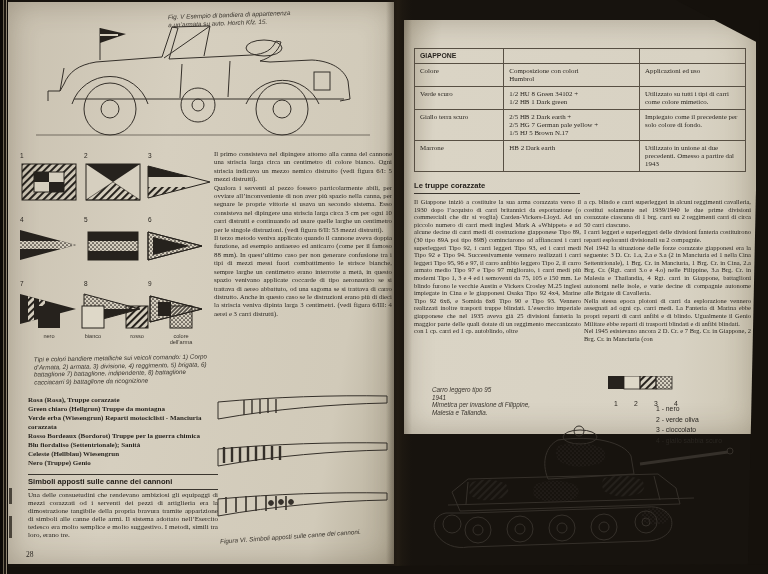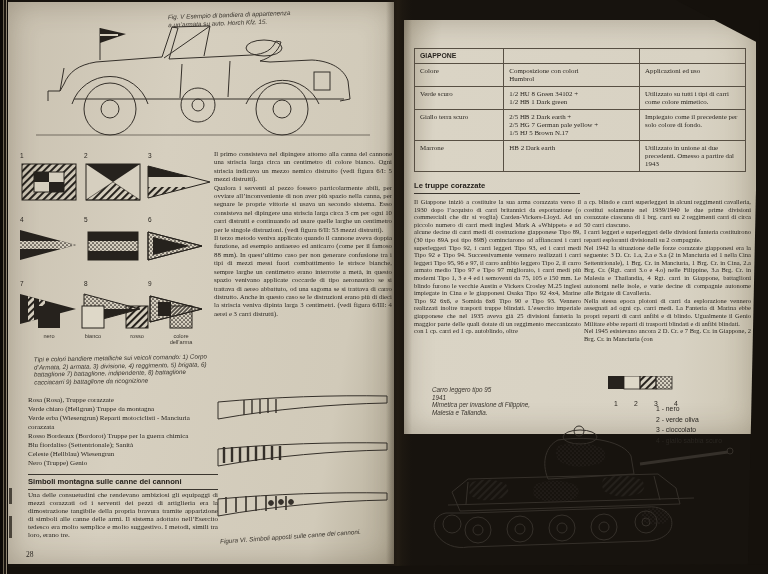--- a/index.html
+++ b/index.html
@@ -31,21 +31,21 @@
   
   .flag-grid{position:absolute;display:grid;grid-template-columns:64px 64px 70px;grid-auto-rows:64px;}
   .flag-cell{position:relative;}
   .flag-num{font-family:"Liberation Sans",sans-serif;font-size:6.5px;color:#2a2621;margin:0 0 1px 2px;}
   
   .swatch-row{position:absolute;display:flex;gap:18px;}
   .swatch-item{width:26px;text-align:center;}
   .swatch-box{width:24px;height:24px;margin:0 auto;}
   .swatch-label{font-family:"Liberation Sans",sans-serif;font-size:5.6px;line-height:6.4px;
     color:#3a352e;margin-top:4px;}
-  .color-list{font-size:7px;line-height:9px;color:#2a2621;}
+  .color-list{font-size:7px;line-height:9px;color:#2a2621;font-weight:bold;}
   .color-list div{margin:0;}
   .sec-head{border-top:1px solid #3a352e;border-bottom:1px solid #3a352e;padding:2px 0 3px 0;}
   
   table.humbrol{border-collapse:collapse;width:332px;table-layout:fixed;}
   table.humbrol td{border:1px solid #57514706;border:1px solid #574f43;vertical-align:top;
     font-size:6.9px;line-height:8px;color:#2a2621;padding:3px 5px;}
   td.tbl-title{font-family:"Liberation Sans",sans-serif;font-weight:bold;font-size:7.8px;padding:6px 5px;}
   .cols p{margin:0 0 0 0;}
   .legend-nums span{font-family:"Liberation Sans",sans-serif;font-size:6.8px;color:#2a2621;
     display:inline-block;width:16px;text-align:center;}
@@ -236,29 +236,29 @@
           </svg>
         <div class="swatch-label pre">colore
 dell’arma</div>
       </div>
     </div>
 
     <div class="abs caption" style="left:26px;top:352px;width:180px;transform:rotate(-1deg)">Tipi e colori bandiere metalliche sui veicoli comando: 1) Corpo d’Armata, 2) armata, 3) divisione, 4) reggimento, 5) brigata, 6) battaglione 7) battaglione, indipendente, 8) battaglione cacciacarri 9) battaglione da ricognizione</div>
 
     <div class="abs color-list" style="left:20px;top:394px;width:188px">
       <div>Rosa (Rosa), Truppe corazzate</div>
-      <div>Verde chiaro (Hellgrun) Truppe da montagna</div>
+      <div>Green chiaro (Hellgrun) Truppe da montagna</div>
       <div>Verde erba (Wiesengrun) Reparti motociclisti - Manciuria corazzata</div>
       <div>Rosso Bordeaux (Bordorot) Truppe per la guerra chimica</div>
       <div>Blu fiordaliso (Settentrionale); Sanità</div>
       <div>Celeste (Hellblau) Wiesengrun</div>
       <div>Nero (Truppe) Genio</div>
     </div>
 
-    <div class="abs heading sec-head" style="left:20px;top:472px;width:190px">Simboli montagna sulle canne dei cannoni</div>
+    <div class="abs heading sec-head" style="left:20px;top:472px;width:190px">Simboli apposti sulle canne dei cannoni</div>
 
     <div class="abs body-text" style="left:20px;top:490px;width:190px;font-size:7.1px;line-height:7.9px">Una delle consuetudini che rendevano ambiziosi gli equipaggi di mezzi corazzati od i serventi dei pezzi di artiglieria era la dimostrazione tangibile della propria bravura tramite apparizione di simboli alle canne delle armi. Il sistema adottato nell’Esercito tedesco era molto semplice e molto suggestivo. I metodi, simili tra loro, erano tre.</div>
 
     <div class="abs pagenum" style="left:18px;top:548px">28</div>
 
     <div class="abs body-text" style="left:206px;top:148px;width:178px">
       <p>Il primo consisteva nel dipingere attorno alla canna del cannone una striscia larga circa un centimetro di colore bianco. Ogni striscia indicava un mezzo nemico distrutto (vedi figura 6/I: 5 mezzi distrutti).</p>
       <p>Qualora i serventi al pezzo fossero particolarmente abili, per ovviare all’inconveniente di non aver più spazio nella canna, per segnare le proprie vittorie si usava un secondo sistema. Esso consisteva nel dipingere una striscia larga circa 3 cm per ogni 10 carri distrutti e continuando ad usare quelle larghe un centimetro per le singole distruzioni. (vedi figura 6/II: 53 mezzi distrutti).</p>
       <p>Il terzo metodo veniva applicato quando il cannone aveva doppia funzione, ad esempio antiaereo ed anticarro (come per il famoso 88 mm). In quest’ultimo caso per non generare confusione tra i tipi di mezzi messi fuori combattimento le strisce bianche, sempre larghe un centimetro erano interrotte a metà, in questo spazio venivano applicate coccarde di tipo aeronautico se si trattava di aereo abbattuto, od una sagoma se si trattava di carro distrutto. Anche in questo caso se le distruzioni erano più di dieci la striscia veniva dipinta larga 3 centimetri. (vedi figura 6/III: 4 aerei e 3 carri distrutti).</p>
     </div>

